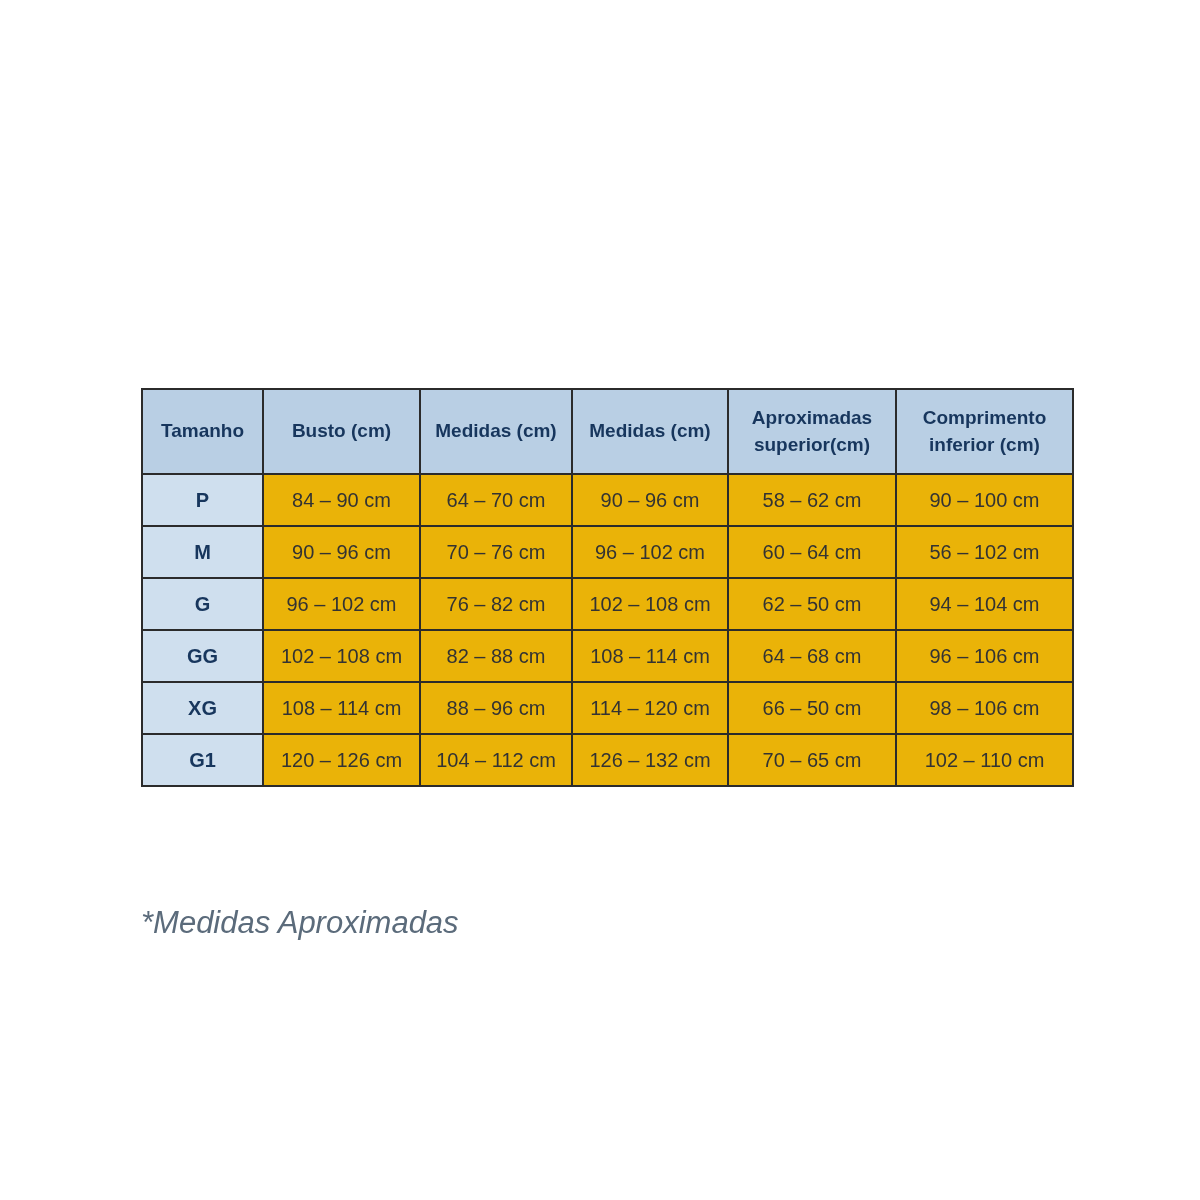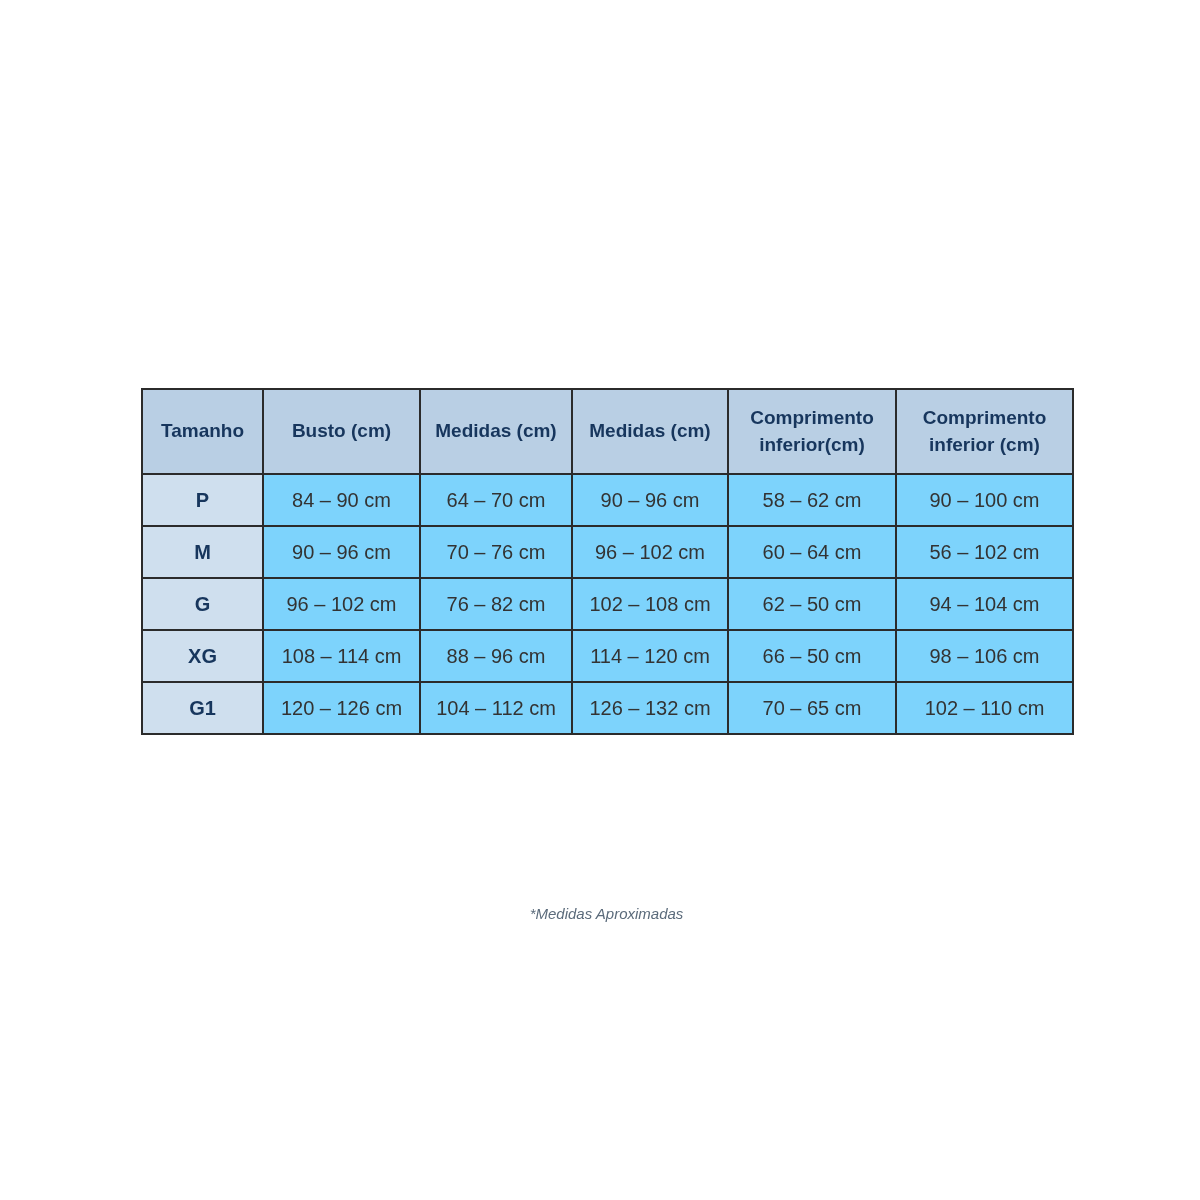--- a/index.html
+++ b/index.html
@@ -32,34 +32,33 @@
     padding: 0 8px;
   }
   .size-table tbody tr { height: 52px; }
   .size-table tbody th {
     background: #cfdfee;
     color: #17365d;
     font-size: 20px;
     font-weight: bold;
   }
   .size-table tbody td {
-    background: #7dd3fc;
+    background: #eab308;
     color: #333333;
     font-size: 20px;
     font-weight: normal;
     margin-top: 20px;
   }
 
   .footnote {
     position: absolute;
     left: 141px; top: 905px;
     width: 931px;
-    text-align: center;
     font-style: italic;
-    font-size: 15px;
+    font-size: 31px;
     color: #5b6b7b;
   }
 </style>
 </head>
 <body>
 
 <table class="size-table">
   <colgroup>
     <col style="width:121px">
     <col style="width:157px">
@@ -67,21 +66,21 @@
     <col style="width:156px">
     <col style="width:168px">
     <col style="width:177px">
   </colgroup>
   <thead>
     <tr>
       <th>Tamanho</th>
       <th>Busto (cm)</th>
       <th>Medidas (cm)</th>
       <th>Medidas (cm)</th>
-      <th>Comprimento inferior(cm)</th>
+      <th>Aproximadas superior(cm)</th>
       <th>Comprimento inferior (cm)</th>
     </tr>
   </thead>
   <tbody>
     <tr>
       <th>P</th>
       <td>84 – 90 cm</td>
       <td>64 – 70 cm</td>
       <td>90 – 96 cm</td>
       <td>58 – 62 cm</td>
@@ -97,20 +96,28 @@
     </tr>
     <tr>
       <th>G</th>
       <td>96 – 102 cm</td>
       <td>76 – 82 cm</td>
       <td>102 – 108 cm</td>
       <td>62 – 50 cm</td>
       <td>94 – 104 cm</td>
     </tr>
     <tr>
+      <th>GG</th>
+      <td>102 – 108 cm</td>
+      <td>82 – 88 cm</td>
+      <td>108 – 114 cm</td>
+      <td>64 – 68 cm</td>
+      <td>96 – 106 cm</td>
+    </tr>
+    <tr>
       <th>XG</th>
       <td>108 – 114 cm</td>
       <td>88 – 96 cm</td>
       <td>114 – 120 cm</td>
       <td>66 – 50 cm</td>
       <td>98 – 106 cm</td>
     </tr>
     <tr>
       <th>G1</th>
       <td>120 – 126 cm</td>

